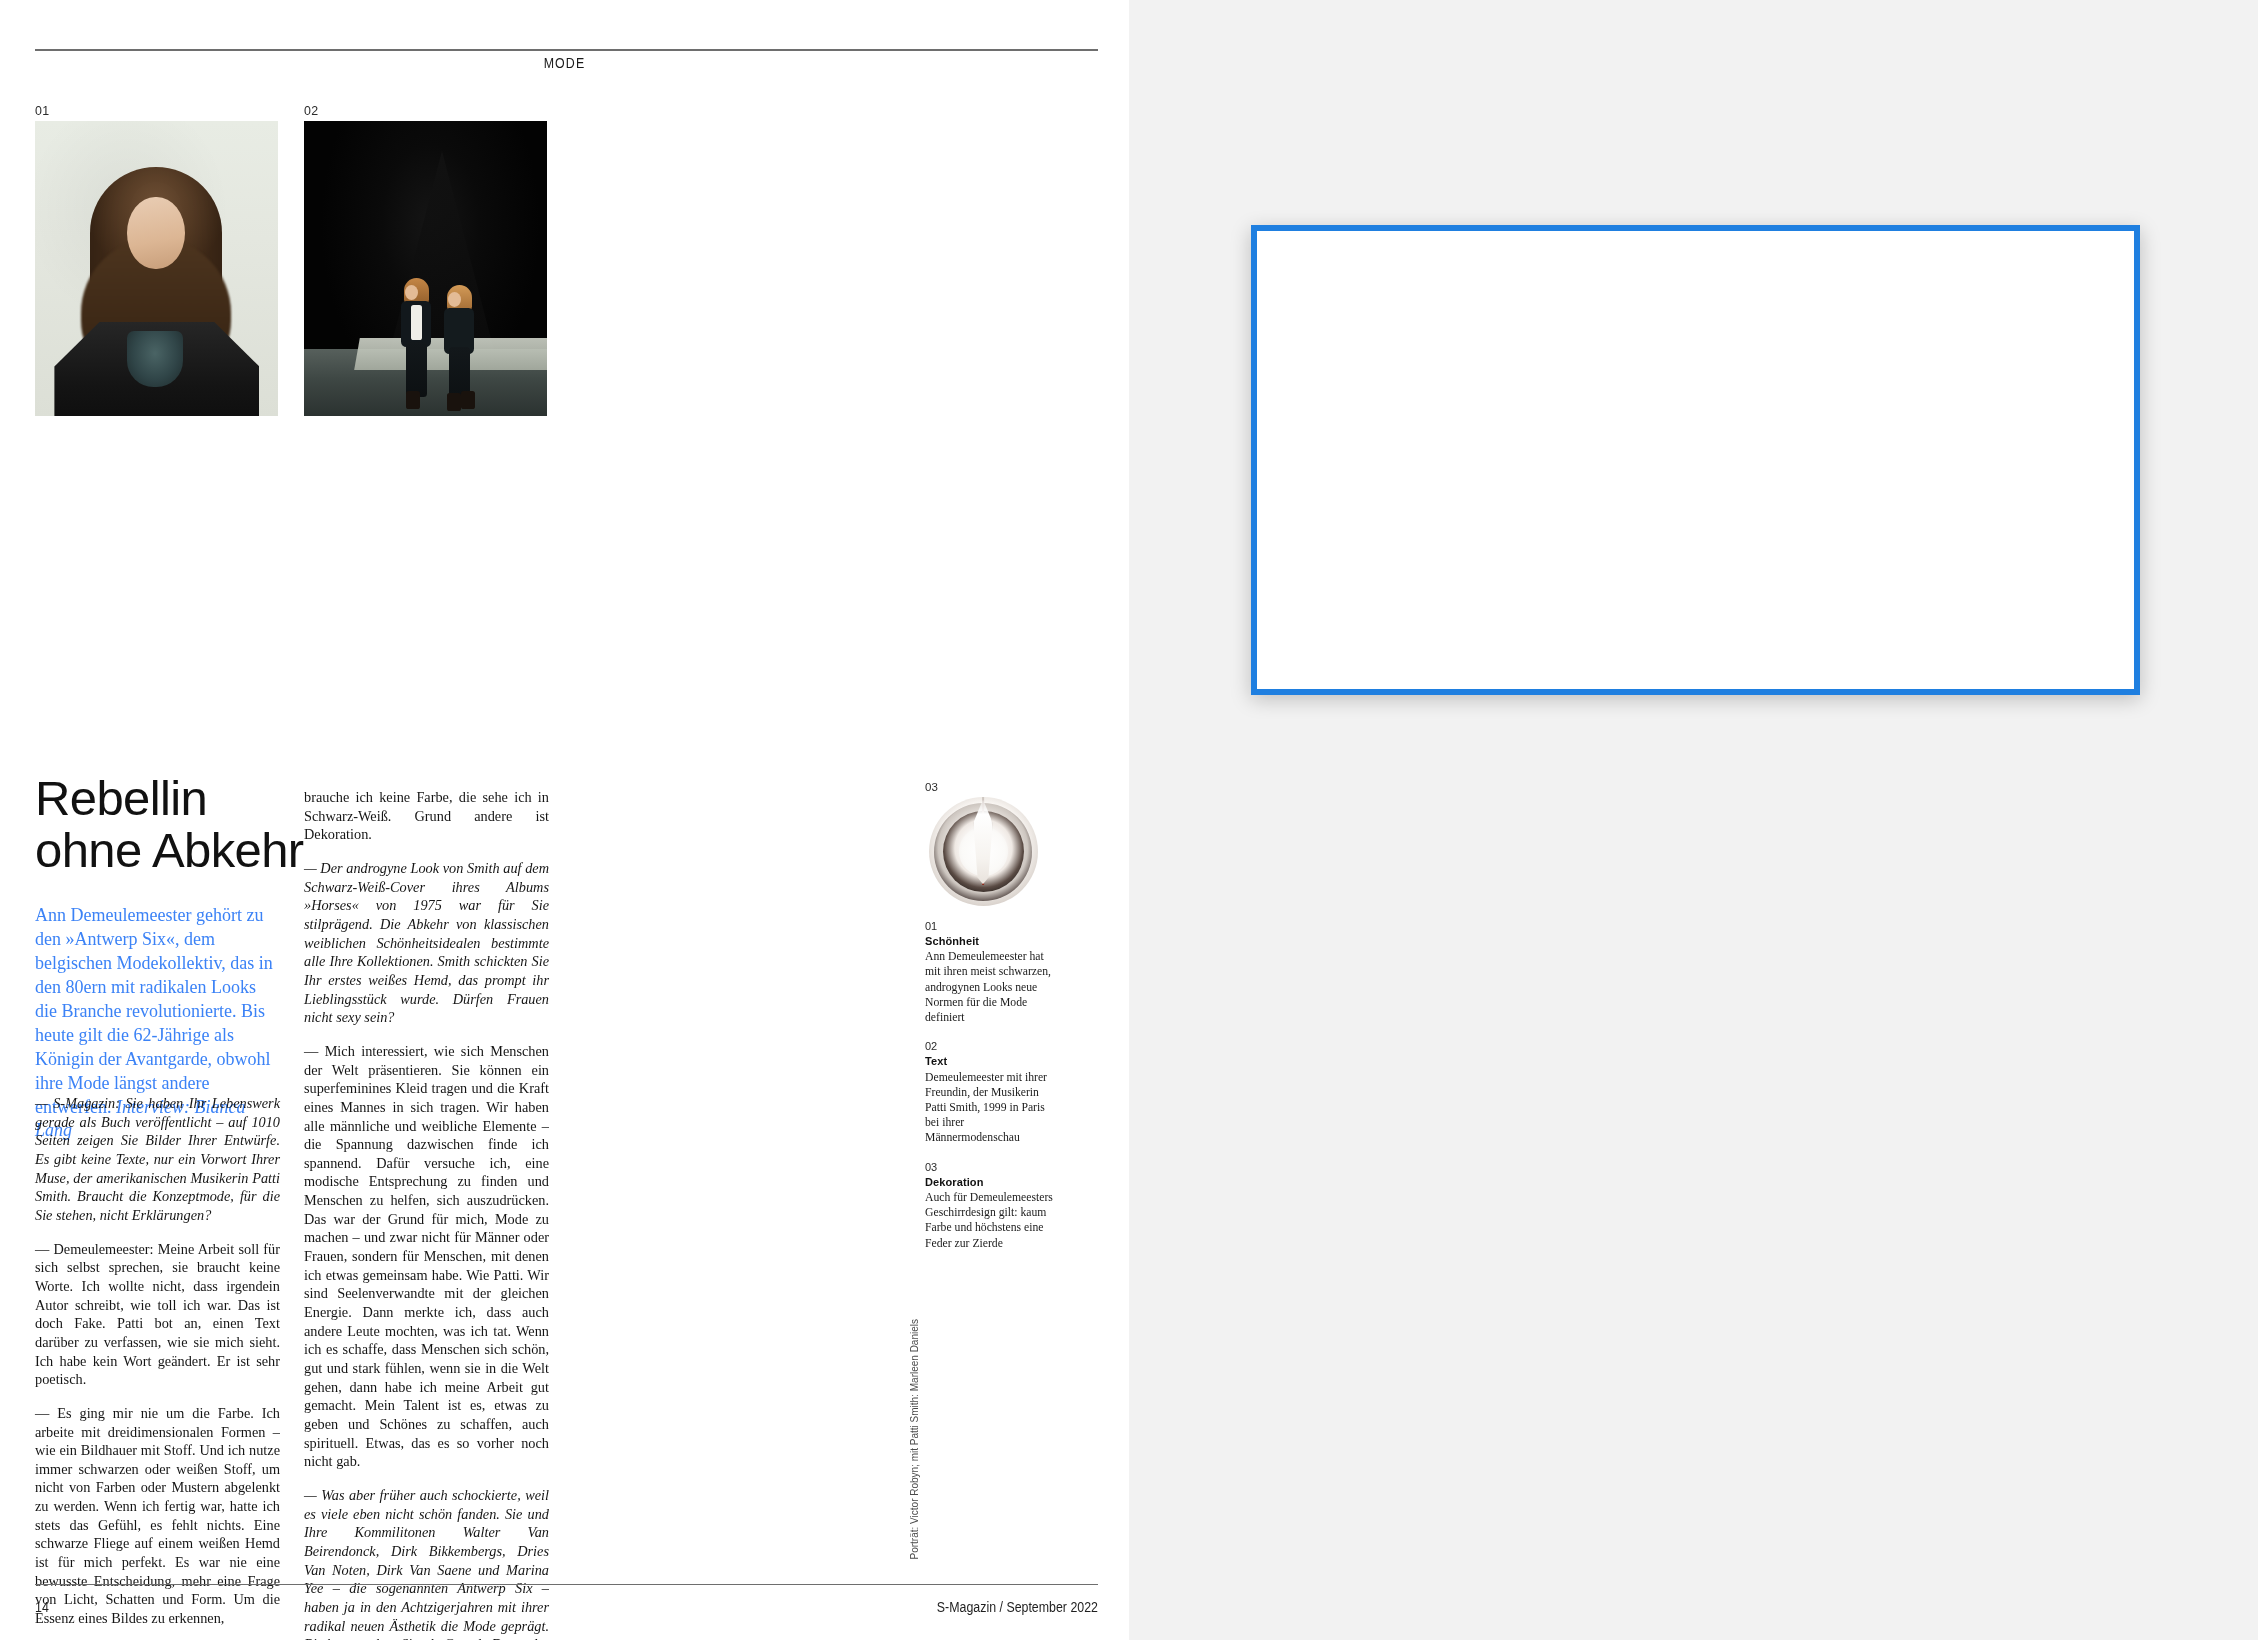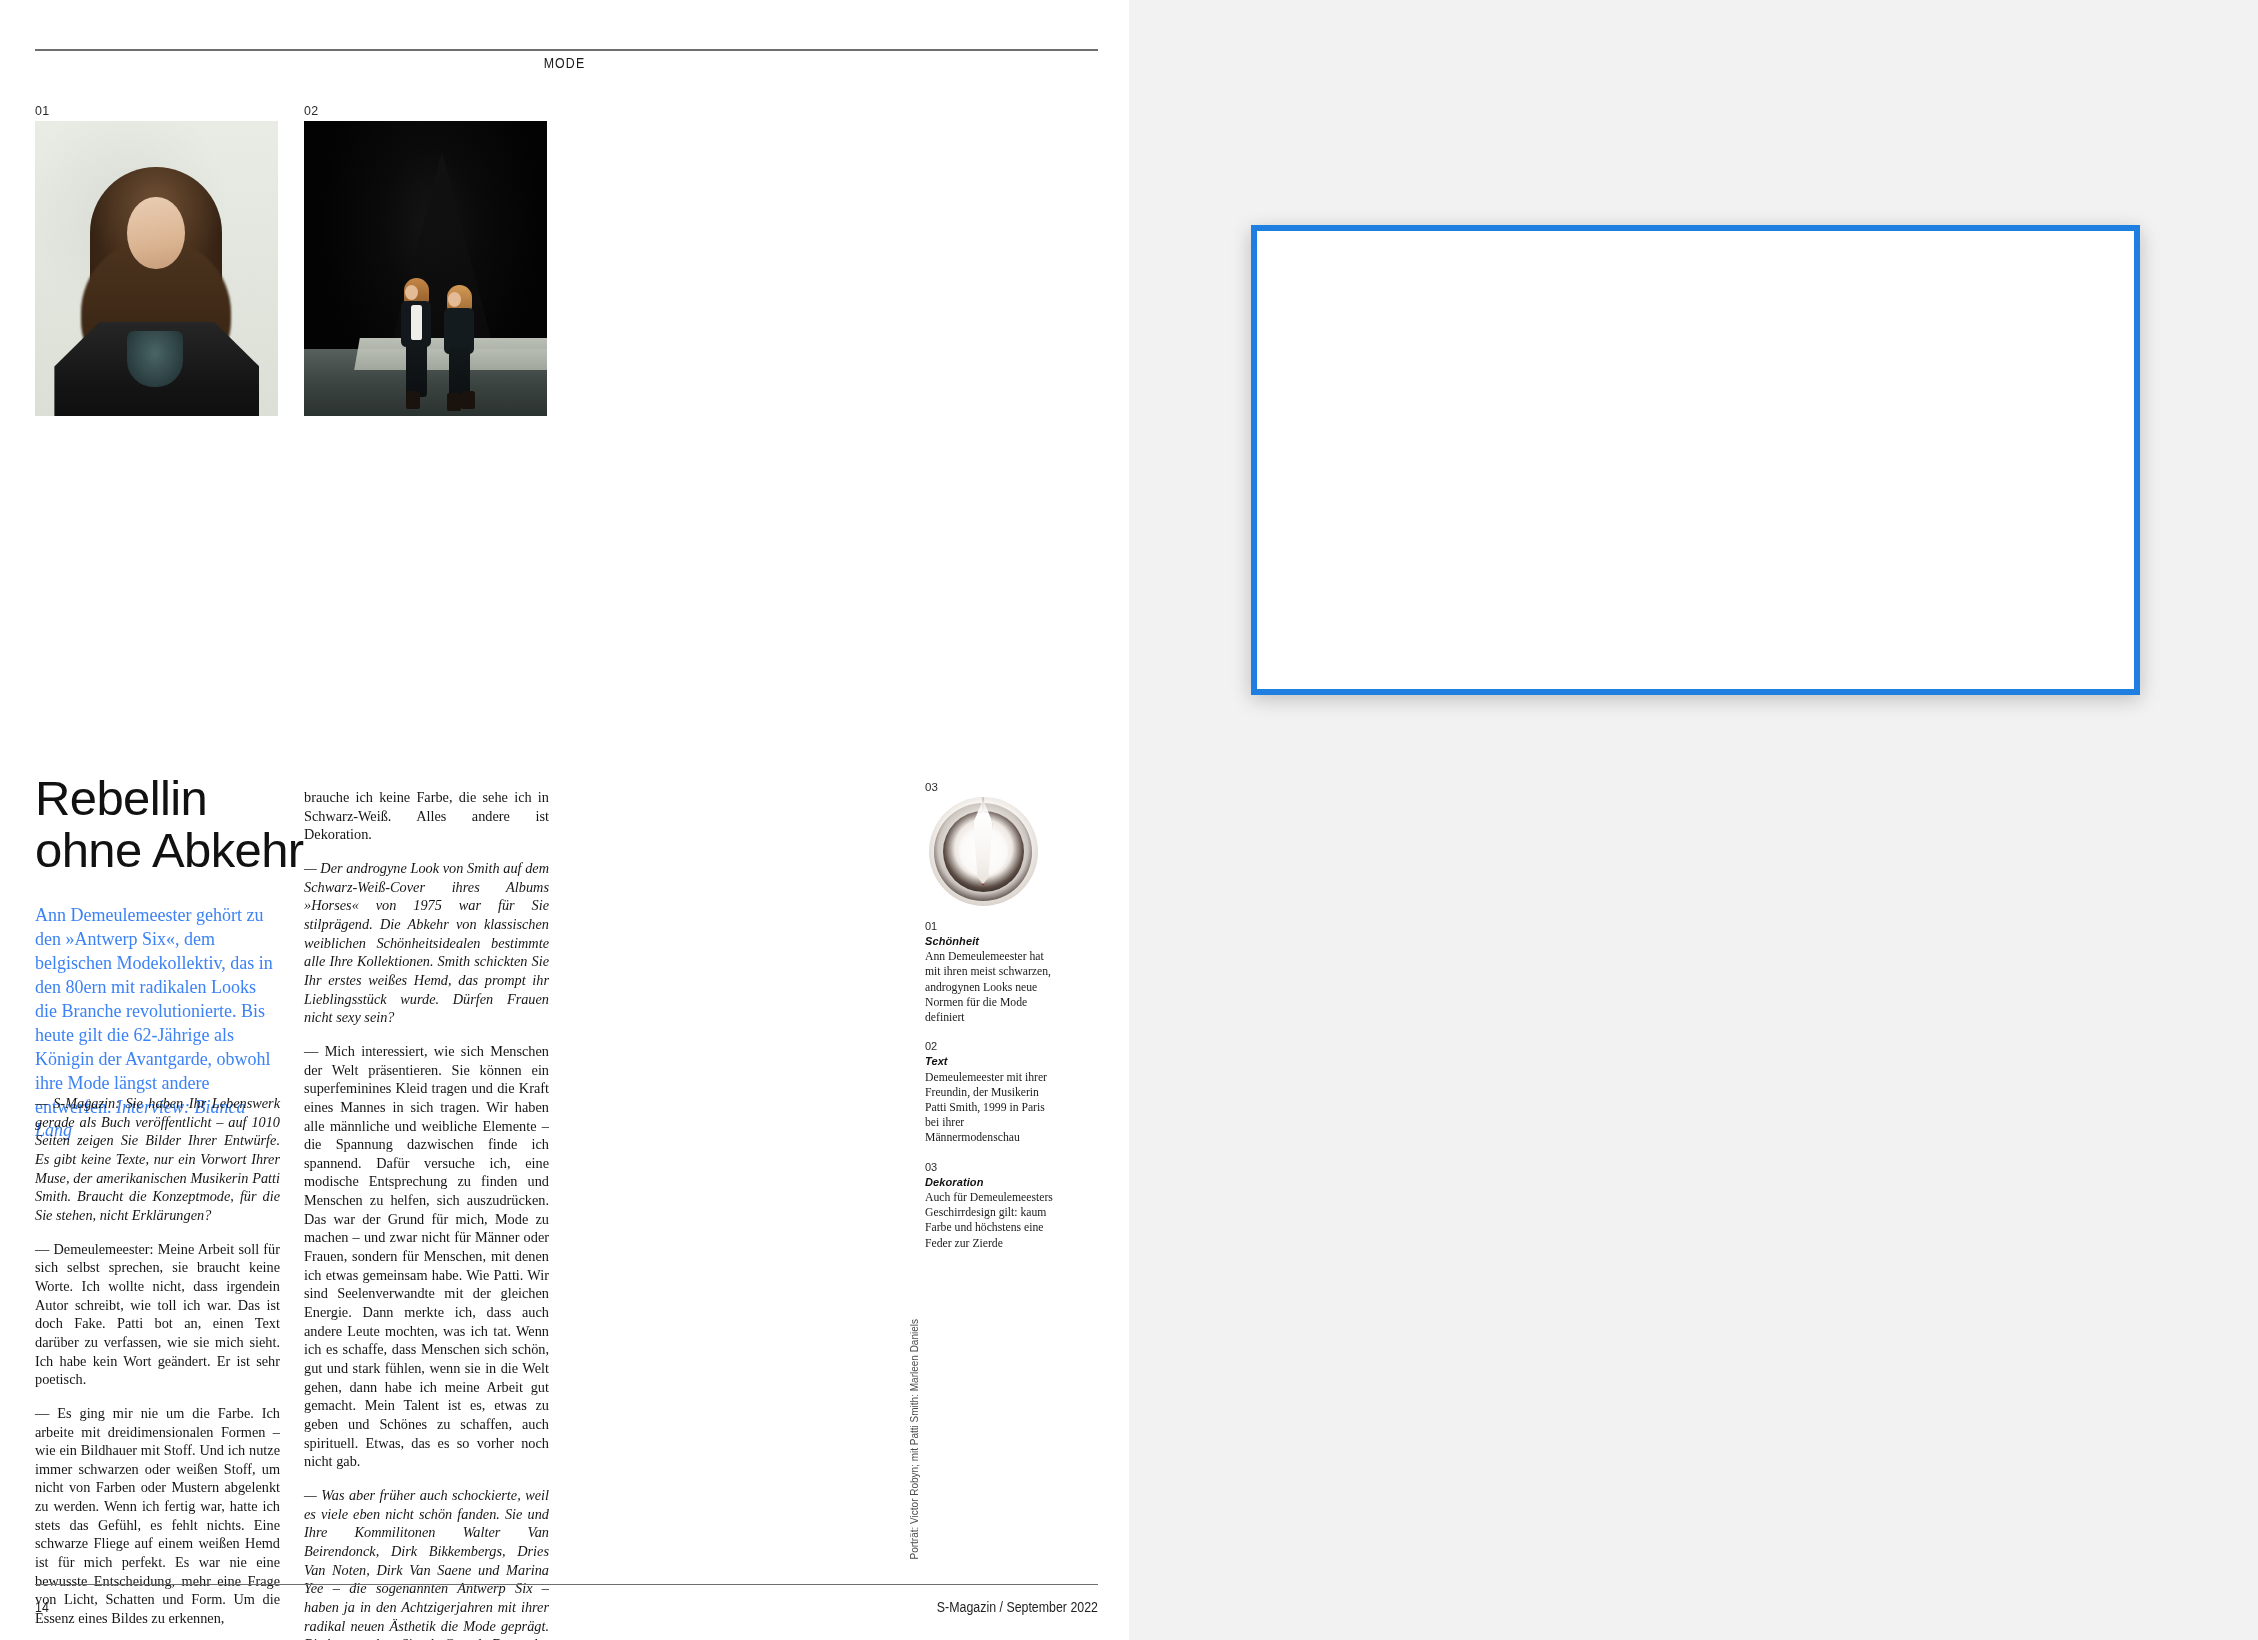--- a/index.html
+++ b/index.html
@@ -227,21 +227,21 @@
     font-size: 11.7px; line-height: 1.30; color: #1b1b1b;
     margin-bottom: 14px;
   }
   .cap .num {
     font-family: "Liberation Sans", sans-serif;
     font-size: 11px; display:block; color:#2b2b2b; margin-bottom:0.9px;
   }
   .cap .ttl {
     font-family: "Liberation Sans", sans-serif;
     font-weight: bold; font-size: 11px; display:block;
-    color:#111; margin-bottom:0.9px; letter-spacing:0.1px;font-style:italic;
+    color:#111; margin-bottom:0.9px; letter-spacing:0.1px;
   }
 
   
   .photo-credit {
     position: absolute; left: 909px; top: 1319px;
     font-family: "Liberation Sans", sans-serif;
     font-size: 10px; color: #4a4a4a;
     white-space: nowrap;
     transform-origin: left top;
     transform: rotate(-90deg) translateX(-100%);
@@ -433,21 +433,21 @@
       <span>Ann Demeulemeester gehört zu den »Antwerp Six«, dem belgischen Modekollektiv, das in den 80ern mit radikalen Looks die Branche revolutionierte. Bis heute gilt die 62-Jährige als Königin der Avantgarde, obwohl ihre Mode längst andere entwerfen. </span><span class="credit">Interview: Bianca Lang</span>
     </div>
 
     <div class="col col1">
       <p class="q">— S-Magazin: Sie haben Ihr Lebenswerk gerade als Buch veröffentlicht – auf 1010 Seiten zeigen Sie Bilder Ihrer Entwürfe. Es gibt keine Texte, nur ein Vorwort Ihrer Muse, der amerikanischen Musikerin Patti Smith. Braucht die Konzeptmode, für die Sie stehen, nicht Erklärungen?</p>
       <p>— Demeulemeester: Meine Arbeit soll für sich selbst sprechen, sie braucht keine Worte. Ich wollte nicht, dass irgendein Autor schreibt, wie toll ich war. Das ist doch Fake. Patti bot an, einen Text darüber zu verfassen, wie sie mich sieht. Ich habe kein Wort geändert. Er ist sehr poetisch.</p>
       <p class="tight">—   Es ging mir nie um die Farbe. Ich arbeite mit dreidimensionalen Formen – wie ein Bildhauer mit Stoff. Und ich nutze immer schwarzen oder weißen Stoff, um nicht von Farben oder Mustern abgelenkt zu werden. Wenn ich fertig war, hatte ich stets das Gefühl, es fehlt nichts. Eine schwarze Fliege auf einem weißen Hemd ist für mich perfekt. Es war nie eine bewusste Entscheidung, mehr eine Frage von Licht, Schatten und Form. Um die Essenz eines Bildes zu erkennen,</p>
     </div>
 
     <div class="col col2">
-      <p>brauche ich keine Farbe, die sehe ich in Schwarz-Weiß. Alles andere ist Dekoration.</p>
+      <p>brauche ich keine Farbe, die sehe ich in Schwarz-Weiß. Grund andere ist Dekoration.</p>
       <p class="q">—  Der androgyne Look von Smith auf dem Schwarz-Weiß-Cover ihres Albums »Horses« von 1975 war für Sie stilprägend. Die Abkehr von klassischen weiblichen Schönheitsidealen bestimmte alle Ihre Kollektionen. Smith schickten Sie Ihr erstes weißes Hemd, das prompt ihr Lieblingsstück wurde. Dürfen Frauen nicht sexy sein?</p>
       <p>—   Mich interessiert, wie sich Menschen der Welt präsentieren. Sie können ein superfeminines Kleid tragen und die Kraft eines Mannes in sich tragen. Wir haben alle männliche und weibliche Elemente – die Spannung dazwischen finde ich spannend. Dafür versuche ich, eine modische Entsprechung zu finden und Menschen zu helfen, sich auszudrücken. Das war der Grund für mich, Mode zu machen – und zwar nicht für Männer oder Frauen, sondern für Menschen, mit denen ich etwas gemeinsam habe. Wie Patti. Wir sind Seelenverwandte mit der gleichen Energie. Dann merkte ich, dass auch andere Leute mochten, was ich tat. Wenn ich es schaffe, dass Menschen sich schön, gut und stark fühlen, wenn sie in die Welt gehen, dann habe ich meine Arbeit gut gemacht. Mein Talent ist es, etwas zu geben und Schönes zu schaffen, auch spirituell. Etwas, das es so vorher noch nicht gab.</p>
       <p class="q">—  Was aber früher auch schockierte, weil es viele eben nicht schön fanden. Sie und Ihre Kommilitonen Walter Van Beirendonck, Dirk Bikkembergs, Dries Van Noten, Dirk Van Saene und Marina Yee – die sogenannten Antwerp Six – haben ja in den Achtzigerjahren mit ihrer radikal neuen Ästhetik die Mode geprägt. Bis heute gelten Sie als Grande Dame der Avantgarde und Antifashion.</p>
 
     </div>
 
     <div class="sidecol">
       <div class="side-fignum">03</div>
 
       <div class="plate">

